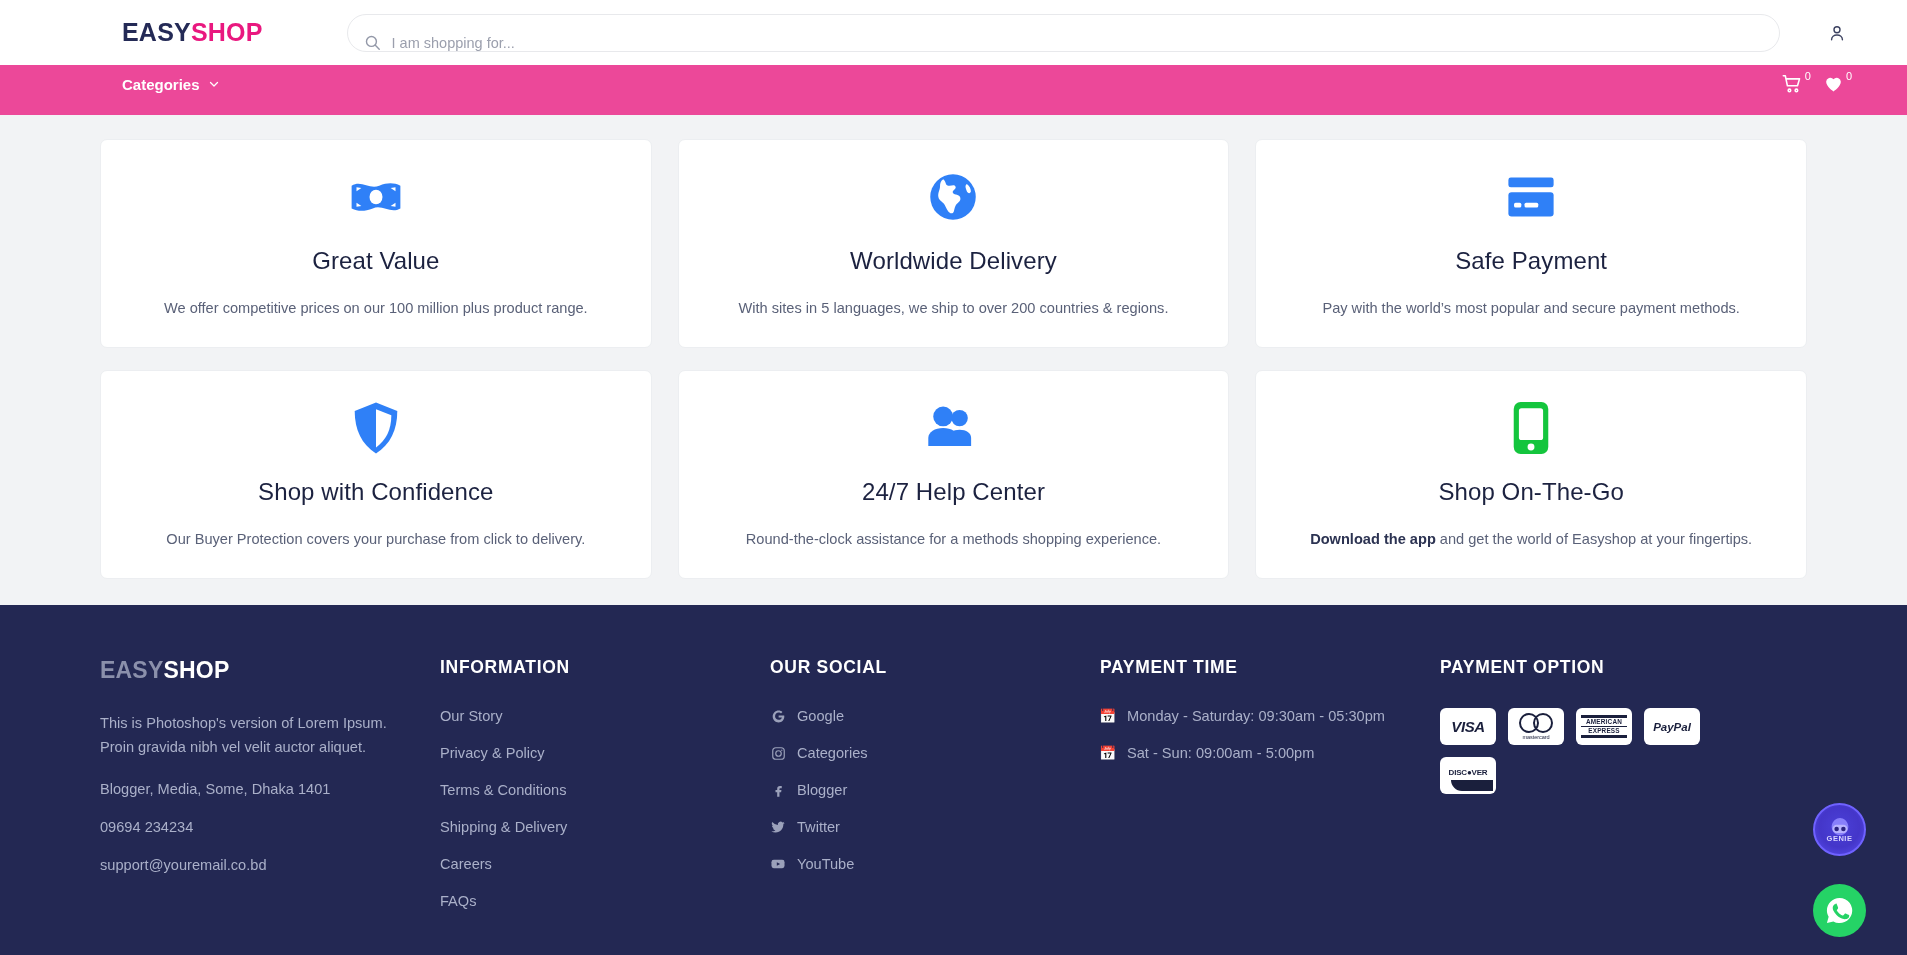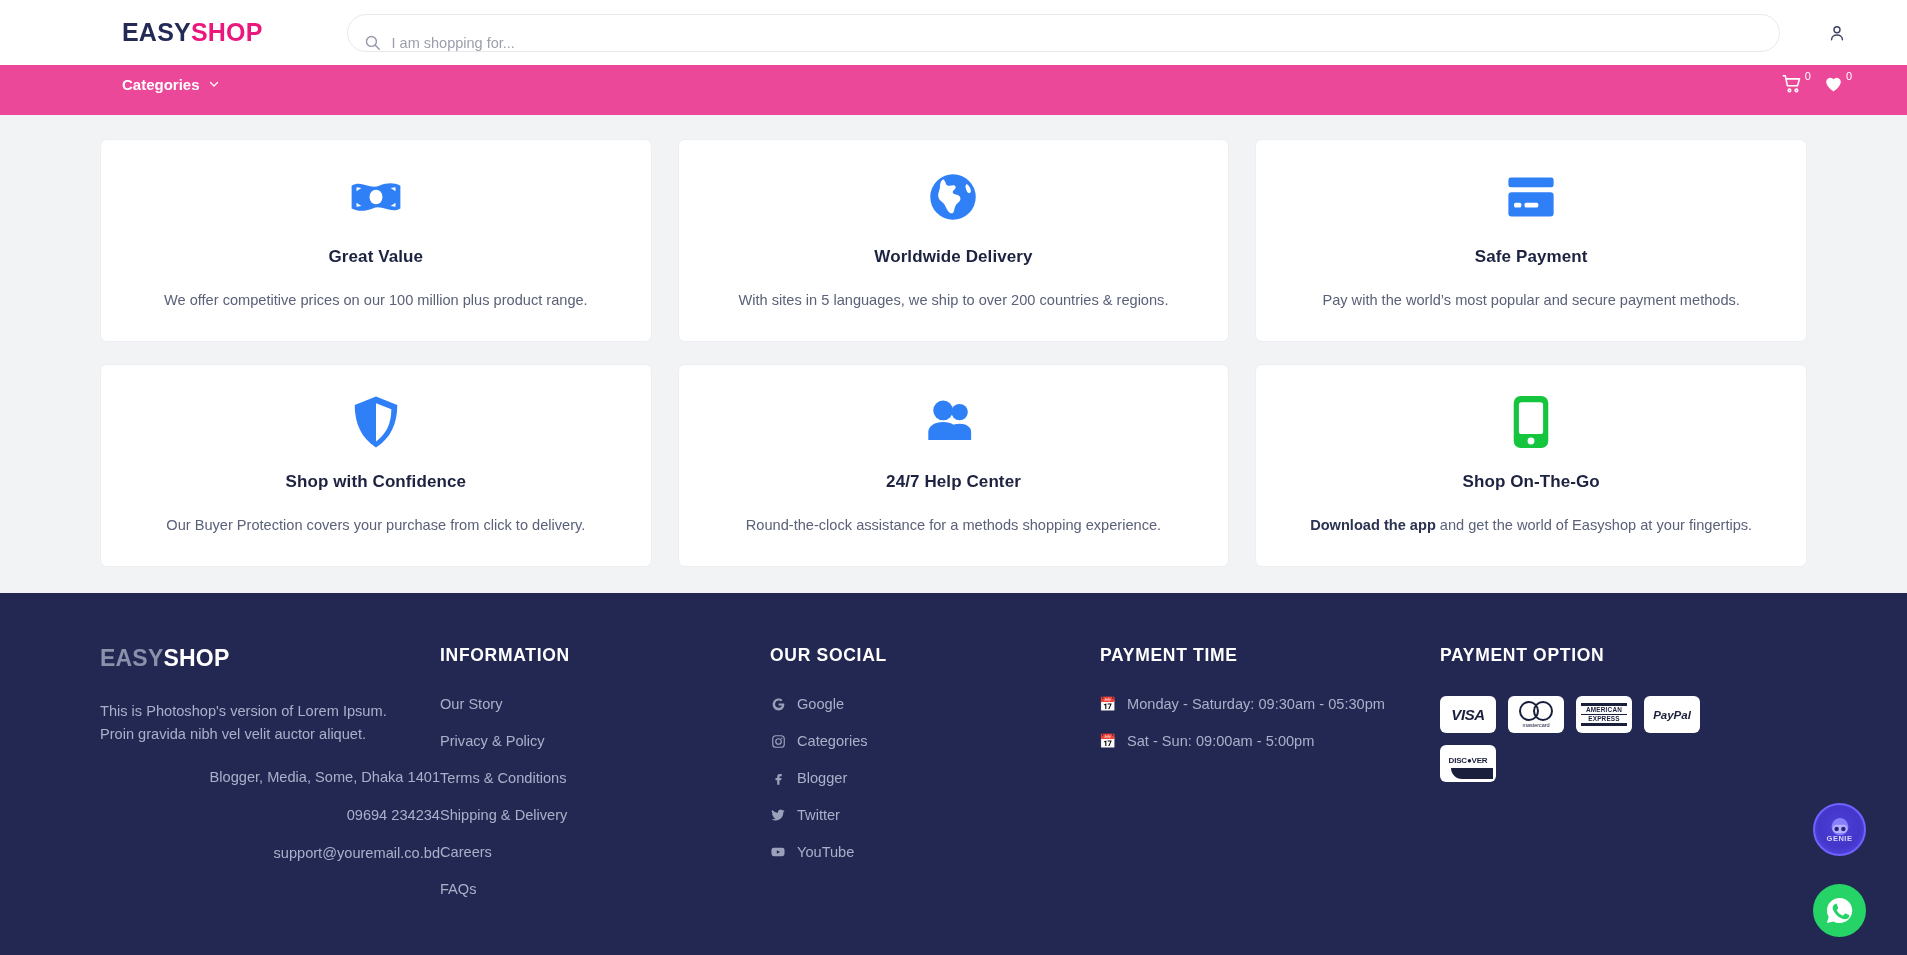--- a/index.html
+++ b/index.html
@@ -122,22 +122,22 @@
     justify-content: flex-start;
   }
   .card-icon {
     height: 54px;
     display: flex;
     align-items: center;
     justify-content: center;
     margin-bottom: 23px;
   }
   .card-title {
-    font-size: 17px;
-    font-weight: 700;
+    font-size: 24px;
+    font-weight: 400;
     color: #1c2240;
     margin-bottom: 23px;
     letter-spacing: 0.1px;
   }
   .card-desc {
     font-size: 14.6px;
     color: #5a6178;
     line-height: 1.45;
   }
   .card-desc b { color: #2c3352; font-weight: 700; }
@@ -169,21 +169,20 @@
     font-size: 14.6px;
     line-height: 1.6;
     color: #aab0c9;
     margin-bottom: 22px;
     white-space: pre-line;
   }
   .f-line {
     font-size: 14.6px;
     color: #aab0c9;
     margin-bottom: 22px;
-    text-align: right;
   }
   .f-list { list-style: none; }
   .f-list li {
     font-size: 14.6px;
     color: #aab0c9;
     margin-bottom: 21px;
     cursor: pointer;
     display: flex;
     align-items: center;
     gap: 11px;

